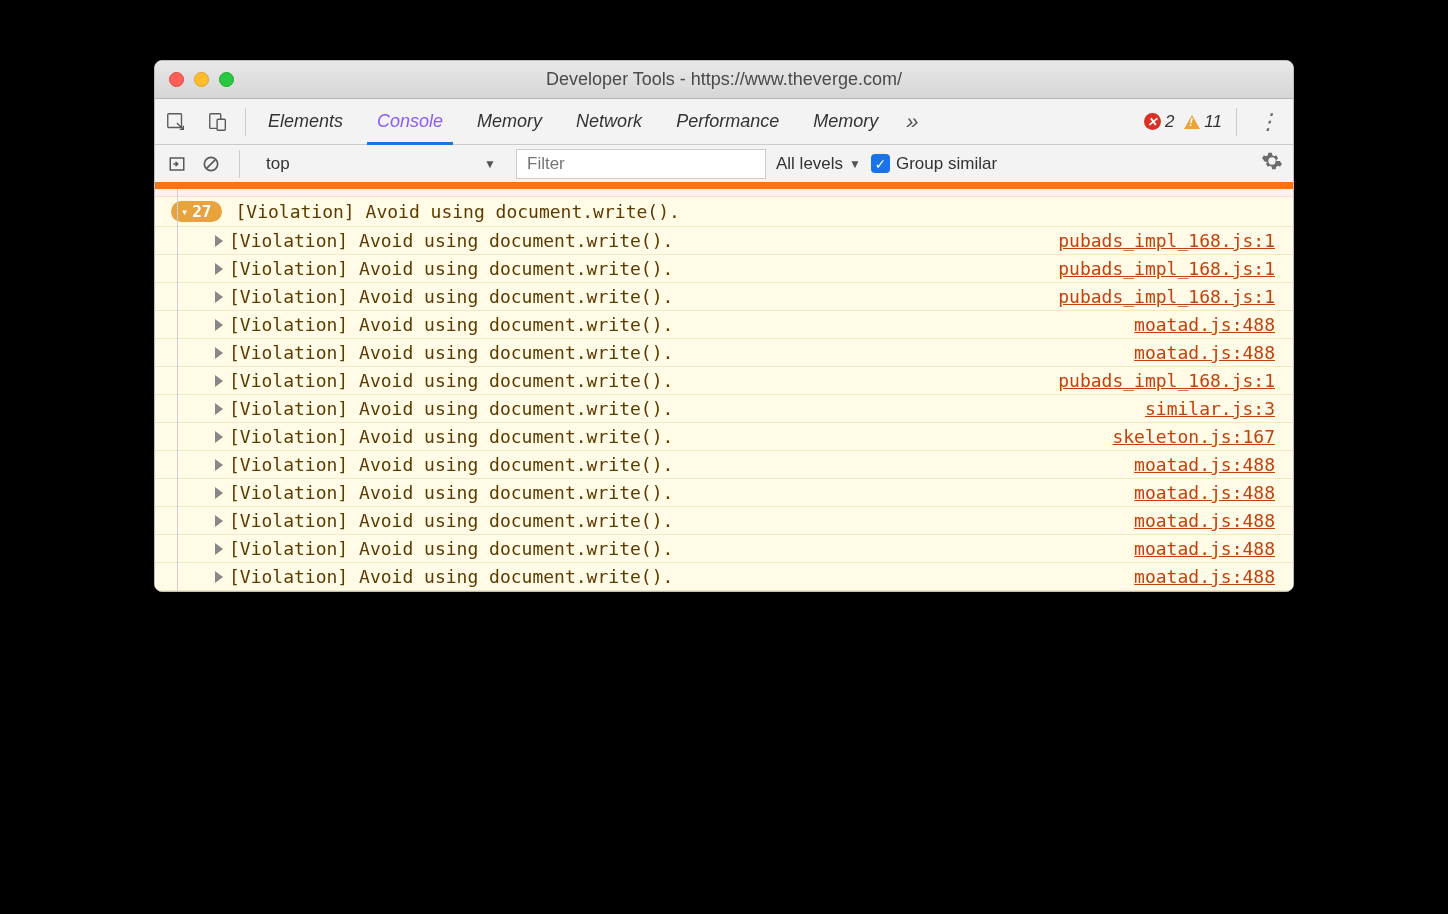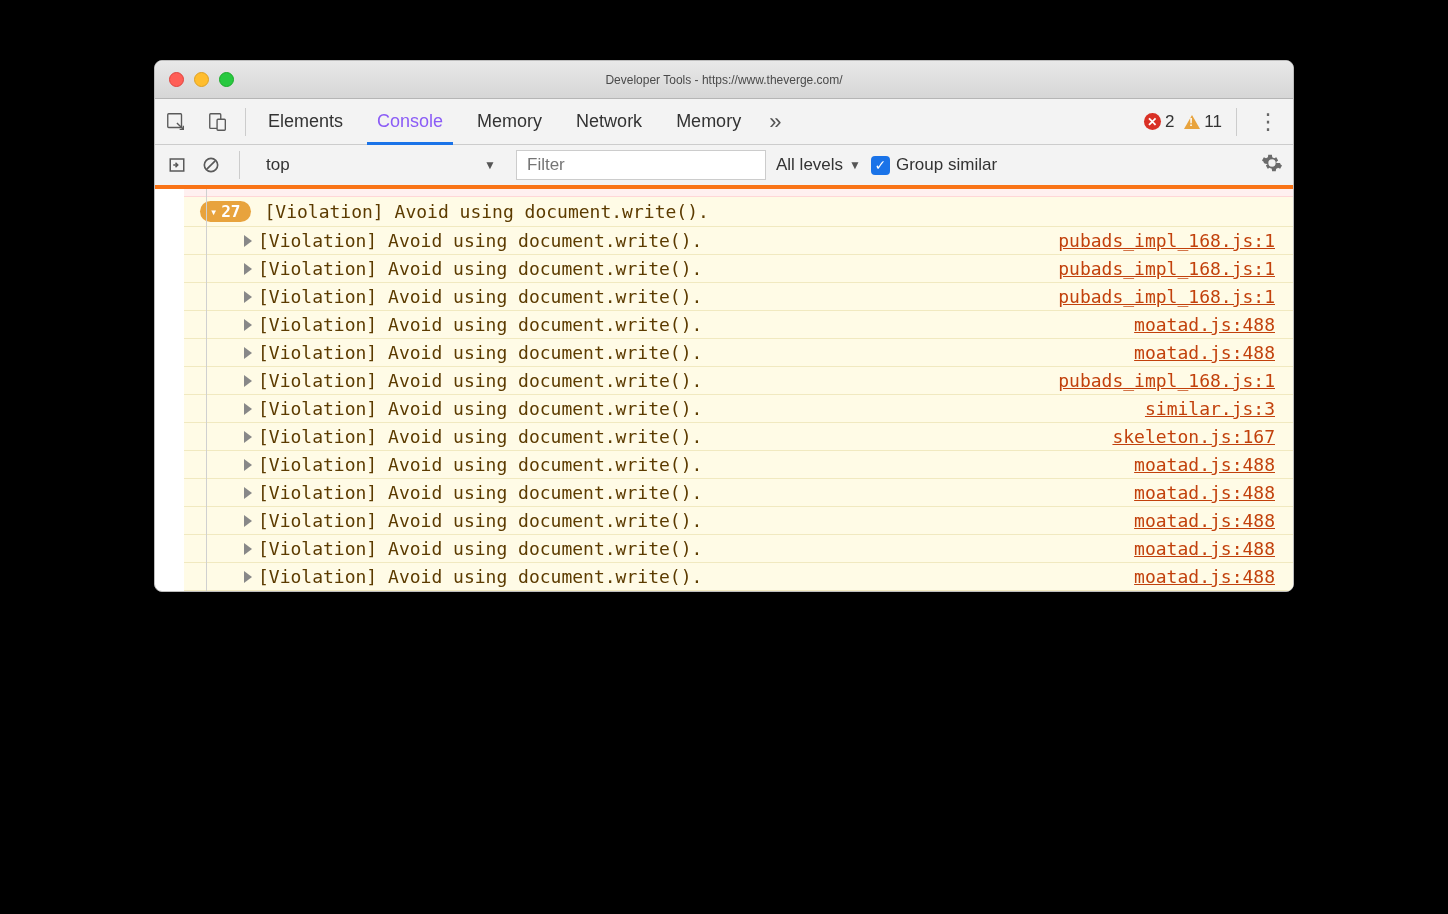--- a/index.html
+++ b/index.html
@@ -30,30 +30,31 @@
       padding: 0 14px;
       position: relative;
     }
     .traffic-lights { display: flex; gap: 10px; }
     .tl { width: 15px; height: 15px; border-radius: 50%; }
     .tl.red { background: #ff5f57; border:1px solid #e0443e; }
     .tl.yellow { background: #ffbd2e; border:1px solid #dea123; }
     .tl.green { background: #28c940; border:1px solid #1aab29; }
     .title-text {
       position:absolute; left:0; right:0; text-align:center;
-      font-size: 12px; color:#4a4a4a;
+      font-size: 18px; color:#4a4a4a;
     }
     .tabbar {
       height: 46px;
       display: flex;
       align-items: center;
       border-bottom: 1px solid #ccc;
       background:#f3f3f3;
       font-size: 18px;
       color:#333;
+      font-style:italic;
     }
     .tool-icon { width:42px; display:flex; align-items:center; justify-content:center; height:100%; }
     .tool-icon svg { stroke:#5a5a5a; fill:none; stroke-width:1.5; }
     .tab-divider { width:1px; height:28px; background:#ccc; margin:0 6px; }
     .tabs { display:flex; height:100%; align-items:stretch; gap:2px; }
     .tab-item {
       padding: 0 16px; display:flex; align-items:center; color:#333;
       cursor:pointer; position:relative;
     }
     .tab-item.active {
@@ -65,21 +66,21 @@
     }
     .tab-overflow { padding:0 12px; font-size:22px; color:#555; display:flex; align-items:center; }
     .status-icons { display:flex; align-items:center; gap:10px; margin-left:auto; padding-right:8px; font-size:17px;}
     .err-badge { display:flex; align-items:center; gap:4px; }
     .err-badge .circ { width:17px; height:17px; border-radius:50%; display:flex; align-items:center; justify-content:center; font-size:12px; color:#fff; font-weight:700;}
     .circ.red{background:#d93025;}
     .warn-tri { width:0;height:0;border-left:8px solid transparent;border-right:8px solid transparent;border-bottom:14px solid #e8a33d; position:relative;}
     .warn-tri::after{content:"!";position:absolute;left:-3px;top:1px;font-size:11px;color:#fff;font-weight:700;}
     .menu-dots { padding:0 14px; color:#666; font-size:22px; }
     .toolbar {
-      height: 44px; display:flex; align-items:center; border-bottom:4px solid #f97316;
+      height: 44px; display:flex; align-items:center; border-bottom:7px solid #f97316;
       background:#f3f3f3; font-size:17px; color:#333; gap:10px; padding:0 10px;
     }
     .toolbar .icon-box { width:24px; display:flex; justify-content:center; }
     .context-select {
       display:flex; align-items:center; justify-content:space-between;
       width:250px; height:30px; padding:0 10px; color:#333;
     }
     .context-select .tri { font-size:12px; color:#555;}
     .filter-input {
       width:250px; height:30px; border:1px solid #ccc; background:#fff;
@@ -101,21 +102,21 @@
       background:#e8a33d; color:#fff; font-weight:700; border-radius:12px;
       padding:1px 10px; font-size:16px; display:flex; align-items:center; gap:4px;
     }
     .badge-count::before{ content:"▾"; font-size:12px;}
     .row {
       display:flex; align-items:center; padding:3px 10px 3px 60px;
       background:#fffbe6; border-bottom:1px solid #f1e9c0; color:#5c3b00;
     }
     .row .msg { flex:1;}
     .row .src { color:#c2410c; text-decoration:underline; white-space:nowrap; padding-right:8px;}
-    .gutter { position:relative;margin-left:29px; }
+    .gutter { position:relative; }
     .gutter::before {
       content:""; position:absolute; left:22px; top:0; bottom:0; width:1px; background:#d0d0d0;
     }
     .disclosure { width:0;height:0;border-top:6px solid transparent;border-bottom:6px solid transparent;border-left:8px solid #888;display:inline-block;margin-right:6px;}
   </style>
 </head>
 <body>
 
 <div class="window">
   <div class="titlebar">
@@ -139,20 +140,21 @@
           <rect x="3" y="3" width="12" height="16" rx="1"></rect>
           <rect x="11" y="9" width="9" height="12" rx="1" fill="#f3f3f3"></rect>
         </svg>
     </div>
     <div class="tab-divider"></div>
     <div class="tabs">
       <div class="tab-item">Elements</div>
       <div class="tab-item active">Console</div>
       <div class="tab-item">Memory</div>
       <div class="tab-item">Network</div>
+      <div class="tab-item">Performance</div>
       <div class="tab-item">Memory</div>
     </div>
     <div class="tab-overflow">»</div>
     <div class="status-icons">
       <div class="err-badge">
         <span class="circ red">✕</span>
         <span>2</span>
       </div>
       <div class="err-badge">
         <span class="warn-tri"></span>

